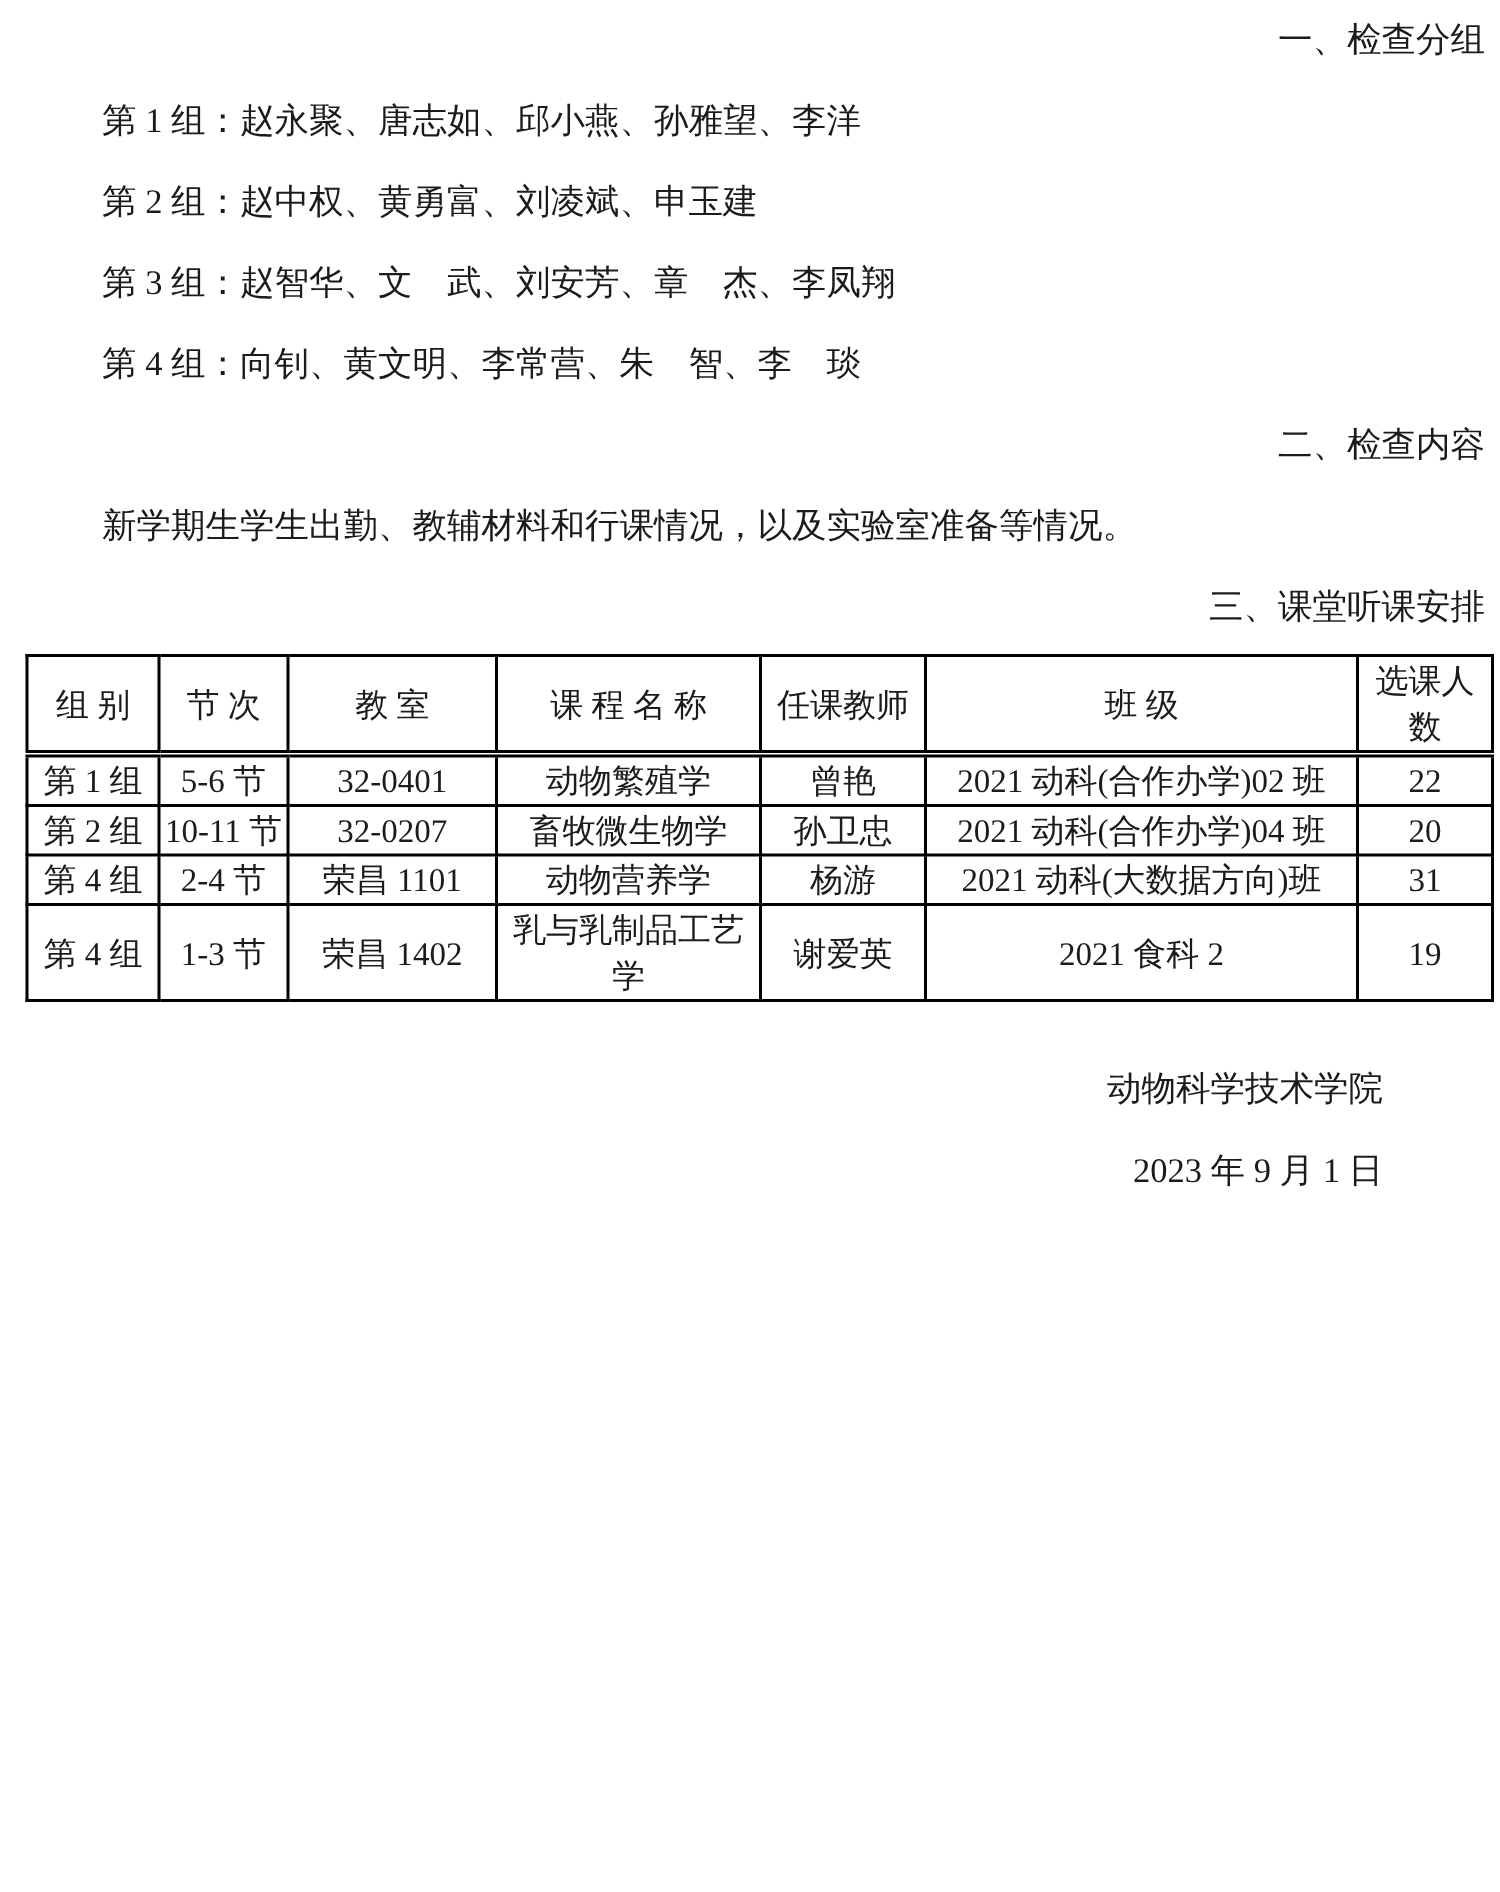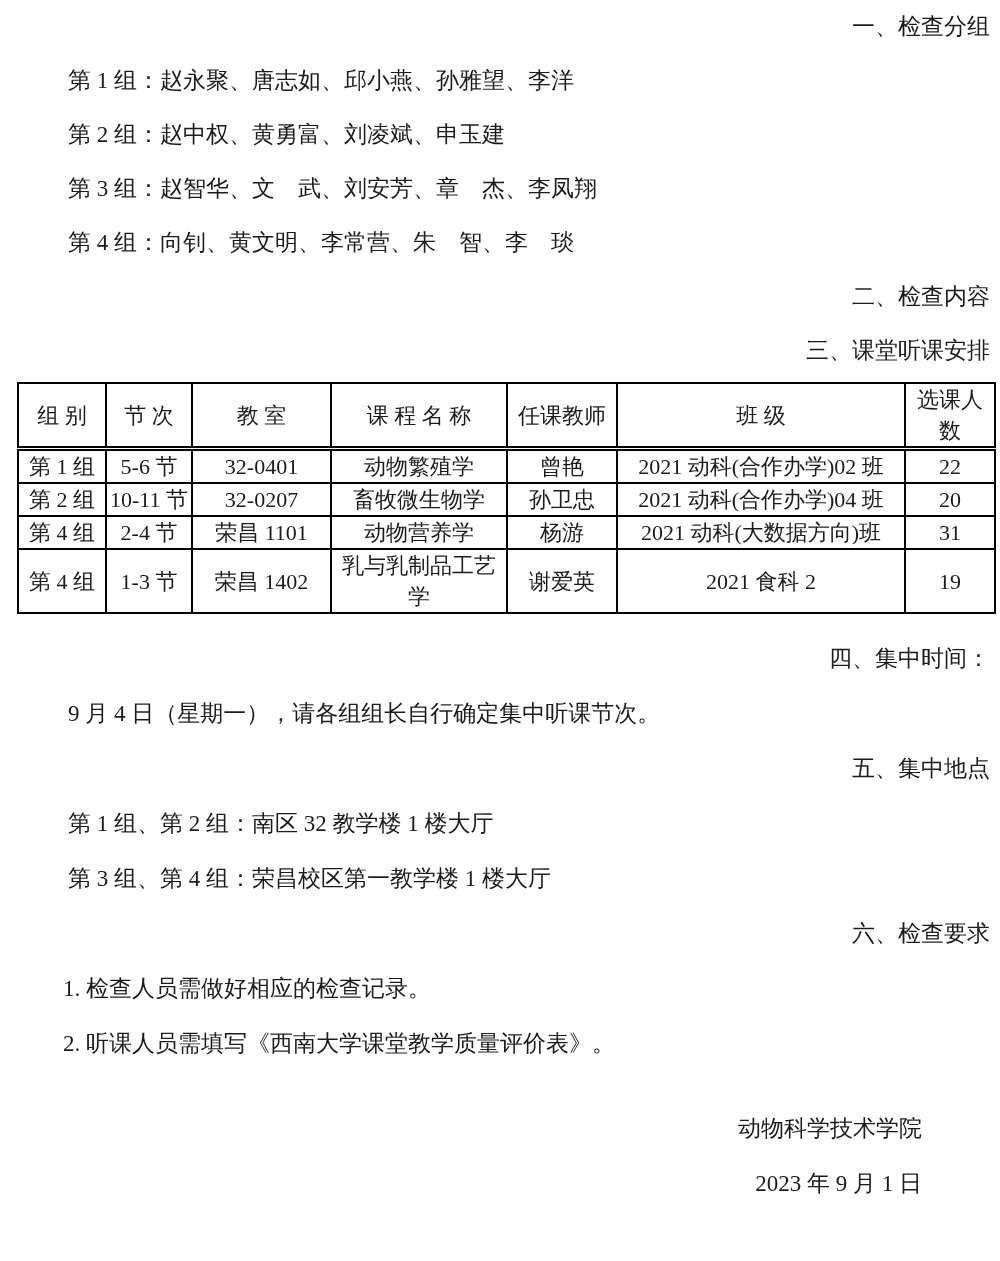--- a/index.html
+++ b/index.html
@@ -54,20 +54,21 @@
 
 <div class="page">
 
   <p class="heading">一、检查分组</p>
   <p class="indent">第 1 组：赵永聚、唐志如、邱小燕、孙雅望、李洋</p>
   <p class="indent">第 2 组：赵中权、黄勇富、刘凌斌、申玉建</p>
   <p class="indent">第 3 组：赵智华、文　武、刘安芳、章　杰、李凤翔</p>
   <p class="indent">第 4 组：向钊、黄文明、李常营、朱　智、李　琰</p>
 
   <p class="heading">二、检查内容</p>
+  <p class="indent">新学期生学生出勤、教辅材料和行课情况，以及实验室准备等情况。</p>
 
   <p class="heading">三、课堂听课安排</p>
 
   <table class="schedule">
     <colgroup>
       <col style="width:88px">
       <col style="width:86px">
       <col style="width:139px">
       <col style="width:176px">
       <col style="width:110px">
@@ -118,31 +119,19 @@
         <td>1-3 节</td>
         <td>荣昌 1402</td>
         <td style="white-space:normal;">乳与乳制品工艺学</td>
         <td>谢爱英</td>
         <td>2021 食科 2</td>
         <td>19</td>
       </tr>
     </tbody>
   </table>
 
-  <div class="lower-block">
-    <p class="heading">四、集中时间：</p>
-    <p class="indent">9 月 4 日（星期一），请各组组长自行确定集中听课节次。</p>
-
-    <p class="heading">五、集中地点</p>
-    <p class="indent">第 1 组、第 2 组：南区 32 教学楼 1 楼大厅</p>
-    <p class="indent">第 3 组、第 4 组：荣昌校区第一教学楼 1 楼大厅</p>
-
-    <p class="heading">六、检查要求</p>
-    <p class="num-item">1. 检查人员需做好相应的检查记录。</p>
-    <p class="num-item">2. 听课人员需填写《西南大学课堂教学质量评价表》。</p>
-  </div>
 
   <div class="signature-block">
     <p>动物科学技术学院</p>
     <p>2023 年 9 月 1 日</p>
   </div>
 
 </div>
 
 </body></html>

